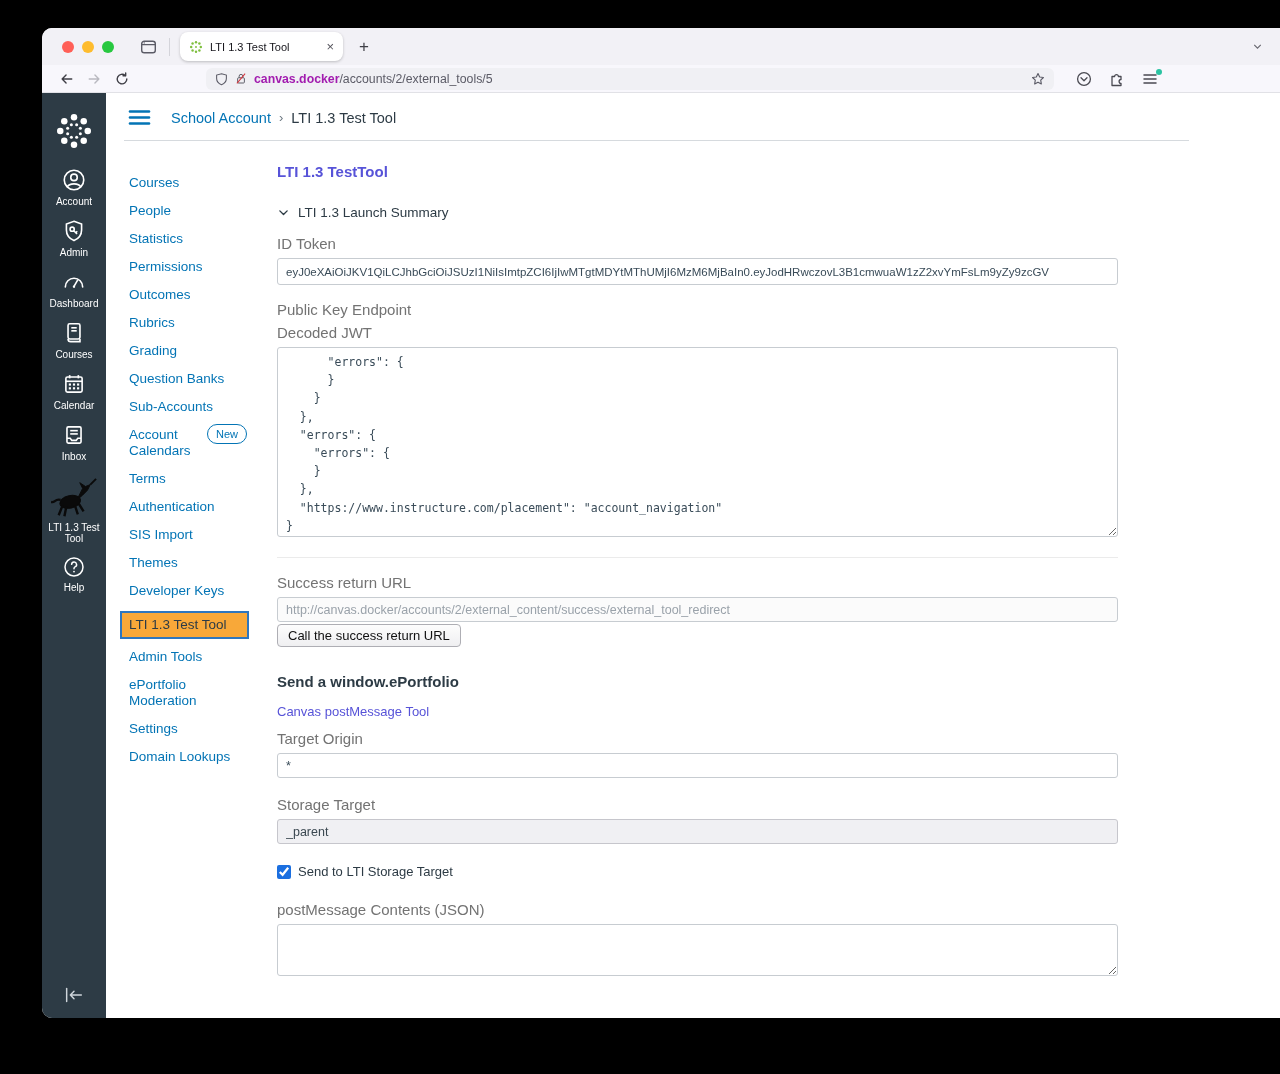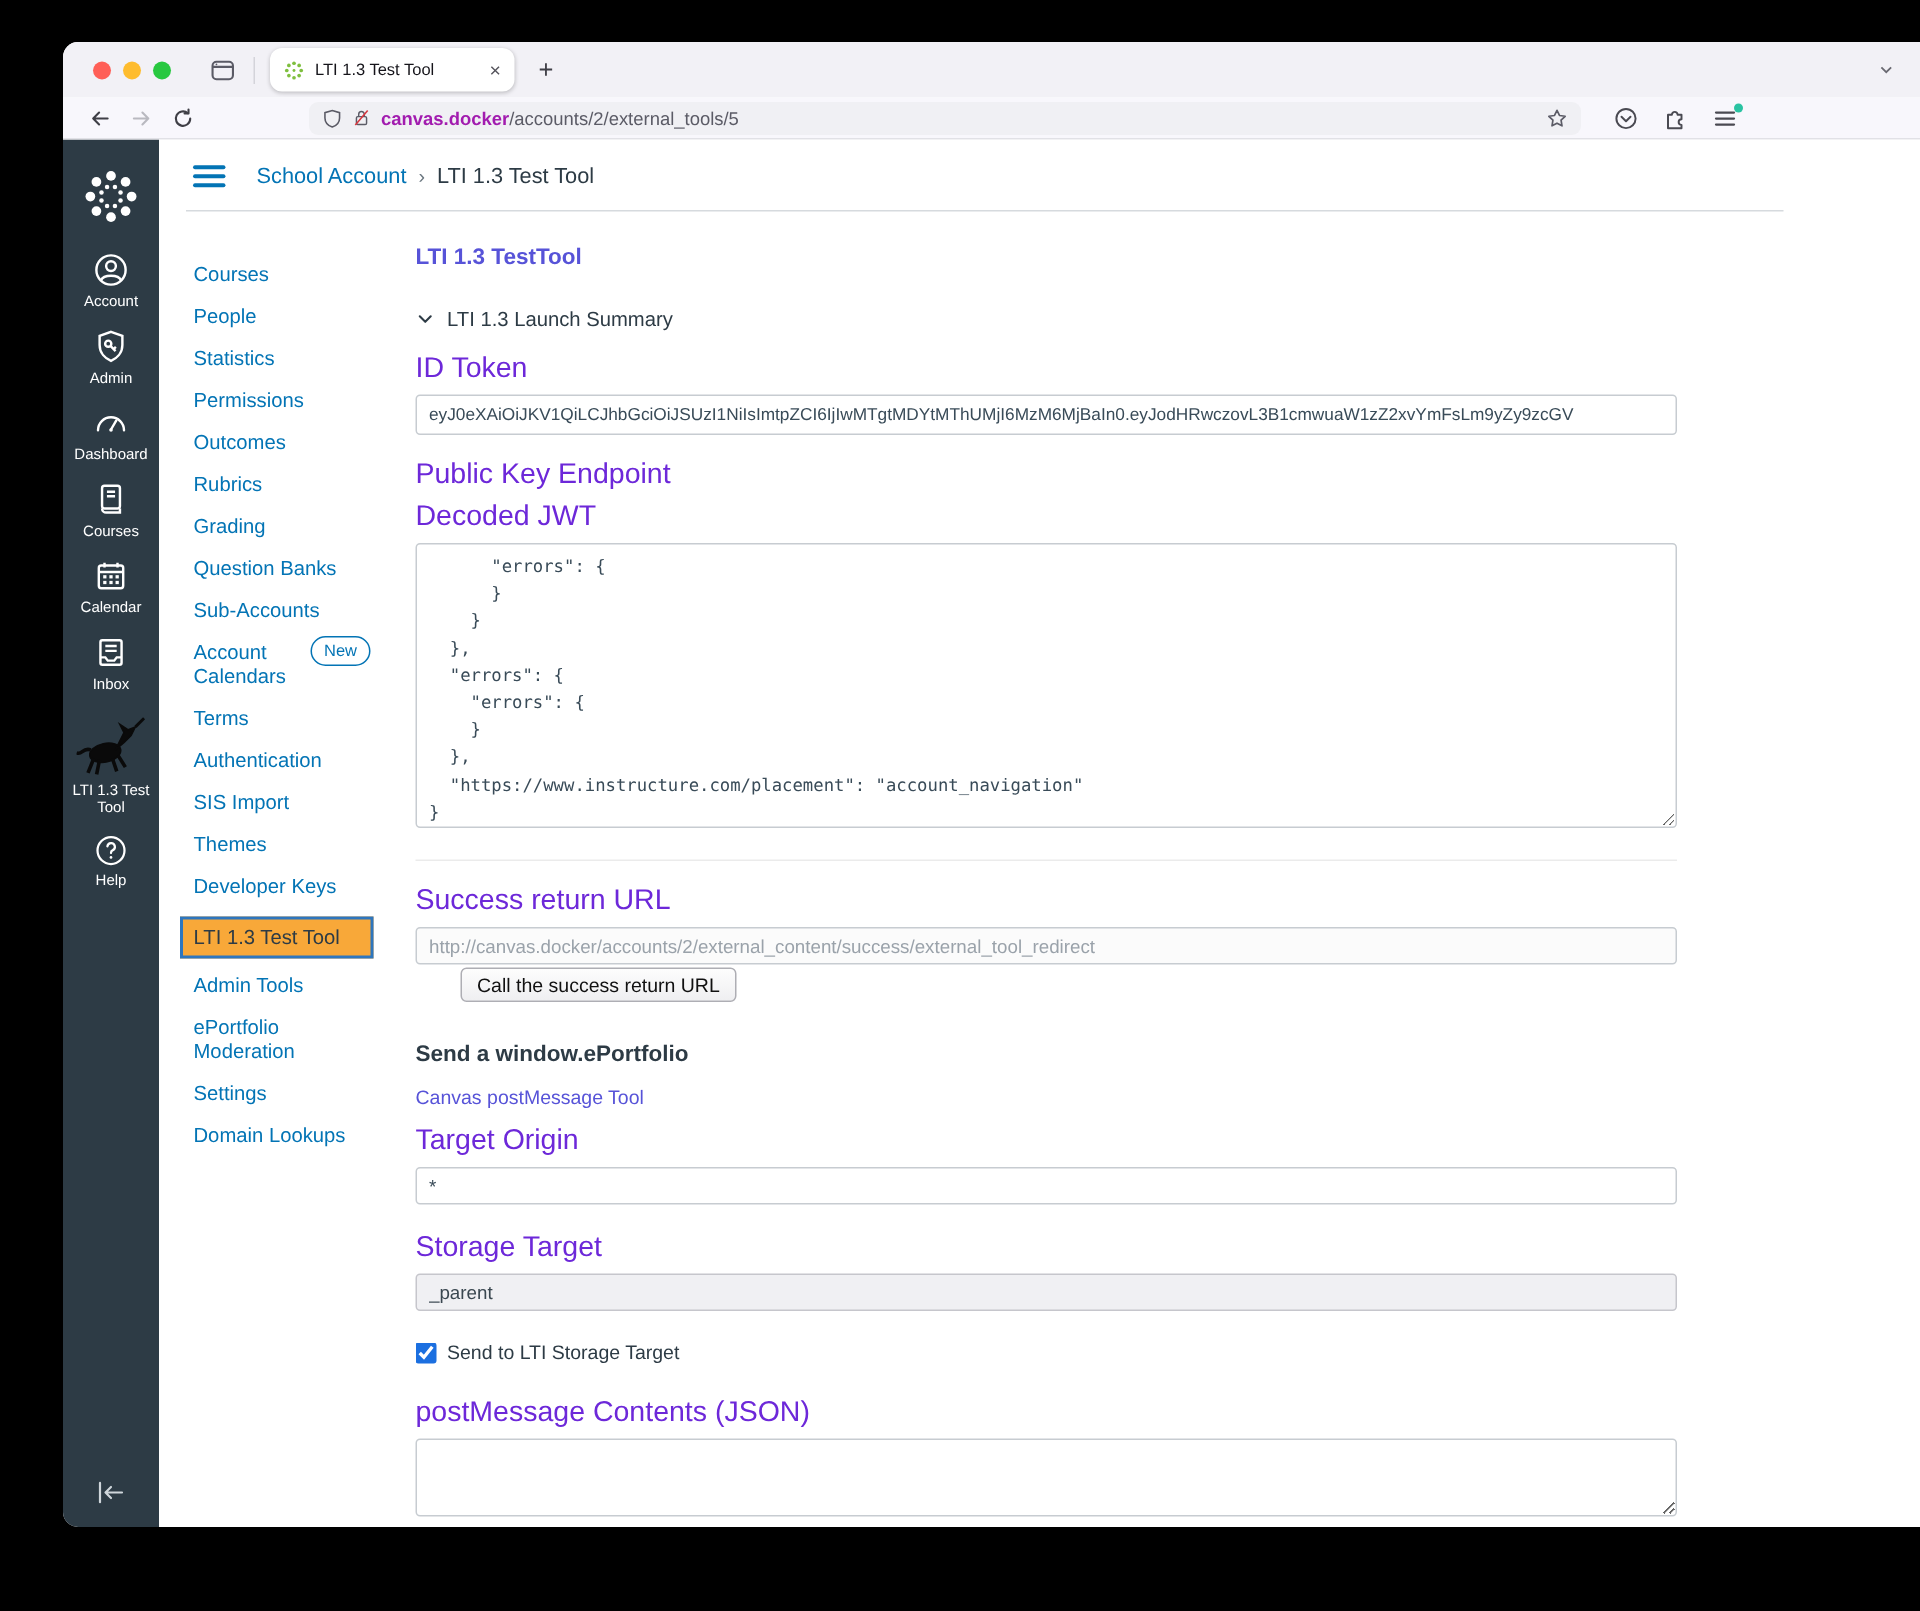--- a/index.html
+++ b/index.html
@@ -60,34 +60,34 @@
   .subnav li { margin-bottom:12px; font-size:13.5px; line-height:16px; position:relative; }
   .subnav a { color:#0374b5; text-decoration:none; }
   .subnav li.active { background:#f8a839; border:2px solid #2e76be; padding:4px 7px; margin-left:-9px; width:129px; margin-bottom:10px; }
   .subnav li.active span { color:#2d3b45; }
   .badge-new { position:absolute; left:78px; top:-3px; border:1px solid #0374b5; color:#0374b5;
                font-size:11px; padding:1px 8px; border-radius:10px; background:#fff; }
 
   .content { width:841px; flex:none; padding-top:22px; color:#2d3b45; }
   .tool-title { font-size:15px; font-weight:700; color:#5753d8; margin-bottom:25px; }
   .summary-toggle { display:flex; align-items:center; gap:8px; font-size:13.5px; color:#2d3b45; margin-bottom:15px; cursor:default; }
-  .field-label { font-size:19px; color:#6d28d9; margin-bottom:6px; }
+  .field-label { font-size:15px; color:#737373; margin-bottom:6px; }
   .txt { width:100%; border:1px solid #c7ccd1; border-radius:3px; background:#fff; color:#394b58;
          font-family:"Liberation Sans", sans-serif; }
   input.txt { height:27px; padding:0 8px; font-size:11.5px; }
   input.txt.short { height:25px; font-size:12.5px; }
   input.txt.ghost { color:#9aa2aa; background:#fbfbfb; font-size:12.5px; }
   input.txt.gray { background:#f0f0f3; border-color:#c6c6cc; color:#3a4750; font-size:12.5px; }
   .mb16 { margin-bottom:16px; } .mb14 { margin-bottom:14px; } .mb18 { margin-bottom:18px; }
   textarea.txt { font-family:"DejaVu Sans Mono", monospace; font-size:11.5px; line-height:18.2px;
                  padding:5px 8px; resize:both; white-space:pre; overflow:hidden; }
   .jwt-area { height:190px; }
   .hr { height:1px; background:#ebebeb; margin:2px 0 16px; }
   .native-btn { margin-top:2px; font-size:13px; color:#111; background:linear-gradient(#fdfdfd,#efeff1);
-                border:1px solid #aeaeb4; border-radius:4px; padding:2px 10px; height:23px;margin-left:30px; }
+                border:1px solid #aeaeb4; border-radius:4px; padding:2px 10px; height:23px; }
   .section-h { font-size:15px; font-weight:700; color:#2d3b45; margin:26px 0 12px; }
   .spec-link { display:inline-block; font-size:13px; color:#5753d8; text-decoration:none; margin-bottom:11px; }
   .checkrow { display:flex; align-items:center; gap:7px; font-size:13px; color:#2d3b45; margin:20px 0 22px; }
   .checkrow input { width:14px; height:14px; accent-color:#1b6fe0; }
   .pm-area { height:52px; resize:none; }
 
   svg { display:block; }
 </style>
 </head>
 <body>

